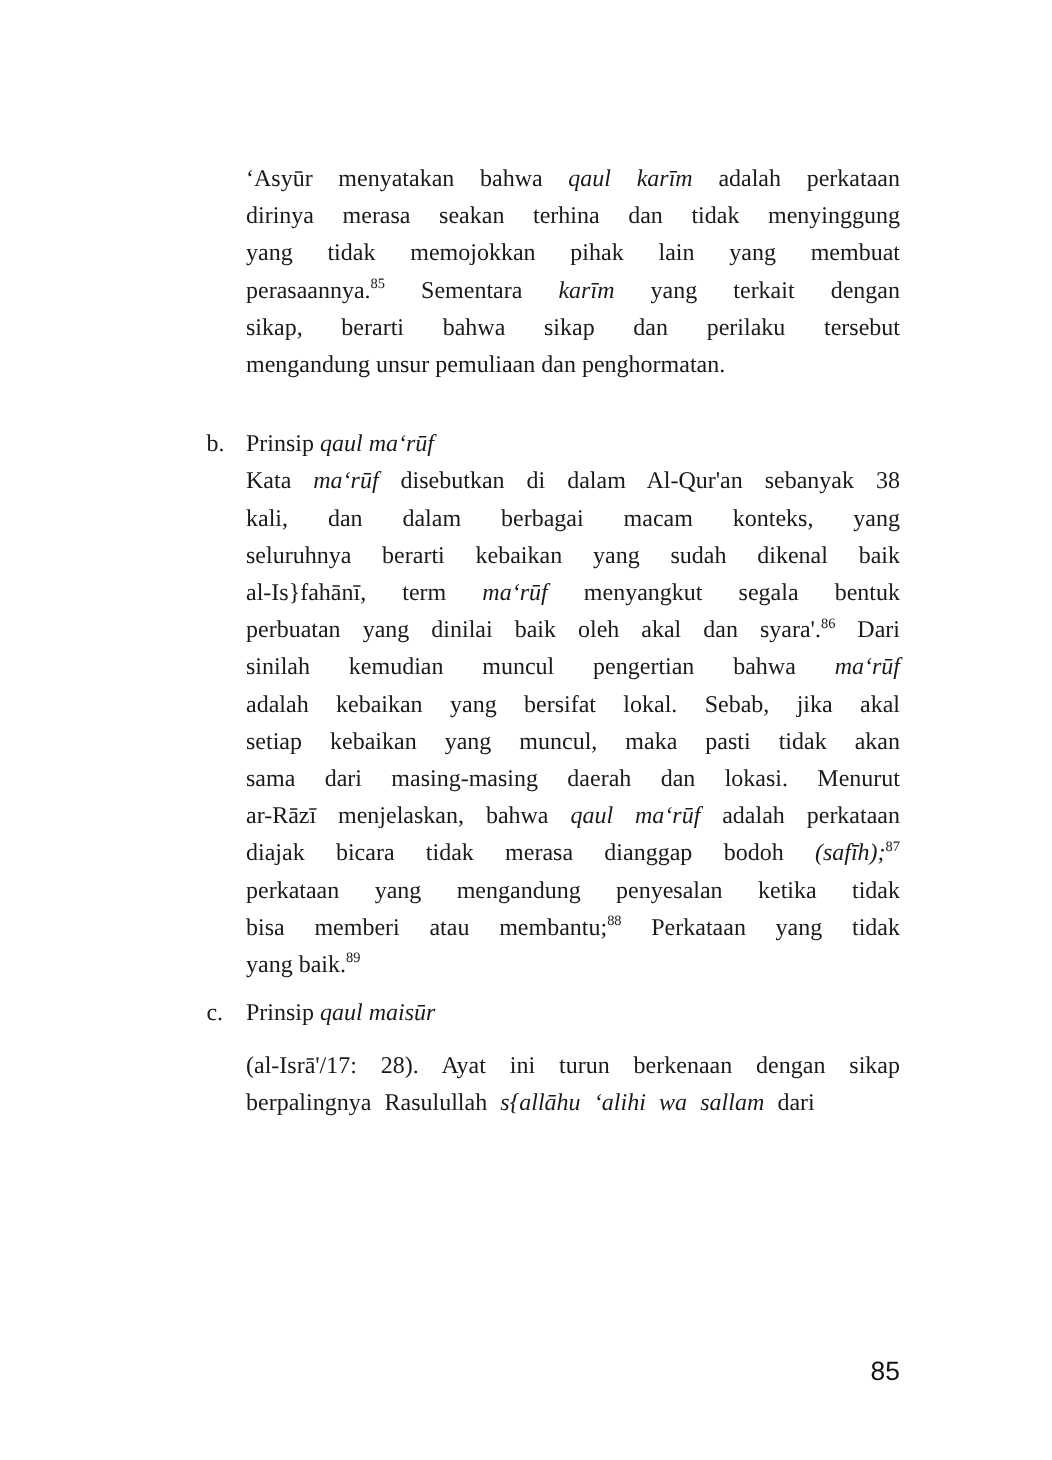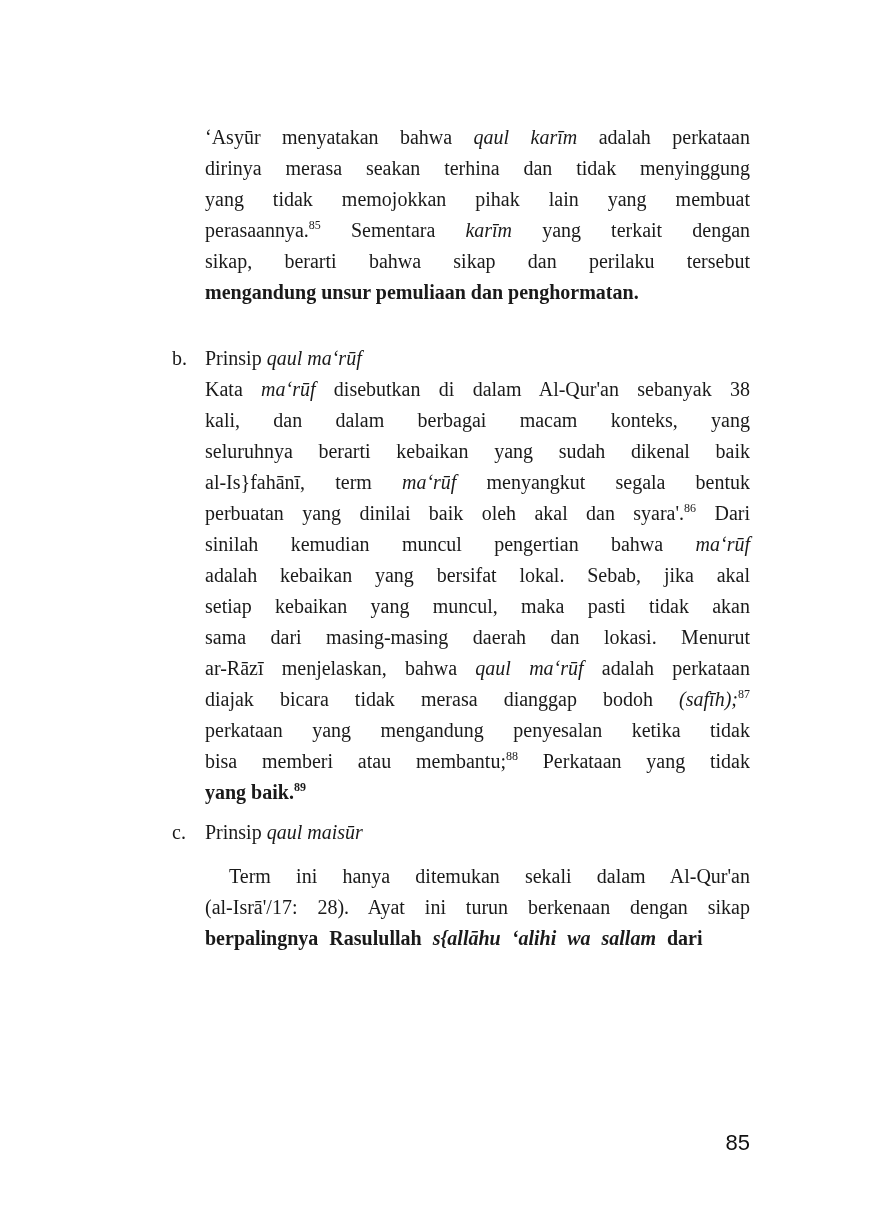--- a/index.html
+++ b/index.html
@@ -6,30 +6,30 @@
   body {
     width: 877px; height: 1217px;
     background: #ffffff;
     color: #1a1a1a;
     font-family: "Liberation Serif", "DejaVu Serif", serif;
     position: relative;
     overflow: hidden;
   }
   .text-body {
     position: absolute;
-    left: 205px; top: 122px;
+    left: 205px; top: 134px;
     width: 545px;
     font-size: 20px;
   }
   .tline {
     line-height: 31px;
     text-align: justify;
     text-align-last: justify;
   }
-  .tline.last { text-align-last: left; font-weight: bold; }
+  .tline.last { text-align-last: left; }
   .it { font-style: italic; }
   sup.fnref {
     font-size: 12px;
     line-height: 0;
     vertical-align: baseline;
     position: relative;
     top: -8px;
   }
   .para-intro { margin-bottom: 35px; }
   .section { position: relative; }
@@ -91,21 +91,20 @@
           <div class="tline last"><span>yang baik.</span><sup class="fnref">89</sup></div>
         </div>
     </div>
 
     <div class="section" id="section-c">
       <div class="section-head">
         <span class="list-label">c.</span>
         <span class="head-text"><span>Prinsip </span><span class="it">qaul maisūr</span></span>
       </div>
       <div class="para">
-          <div class="tline" style="text-indent: 24px;"><span>Term ini hanya ditemukan sekali dalam Al-Qur'an</span></div>
           <div class="tline"><span>(al-Isrā'/17: 28). Ayat ini turun berkenaan dengan sikap</span></div>
           <div class="tline last" style="word-spacing: 6px;"><span>berpalingnya Rasulullah </span><span class="it">s{allāhu ‘alihi wa sallam</span><span> dari</span></div>
         </div>
     </div>
 
   </div>
 
   <div class="page-number">85</div>
 
 </div>

